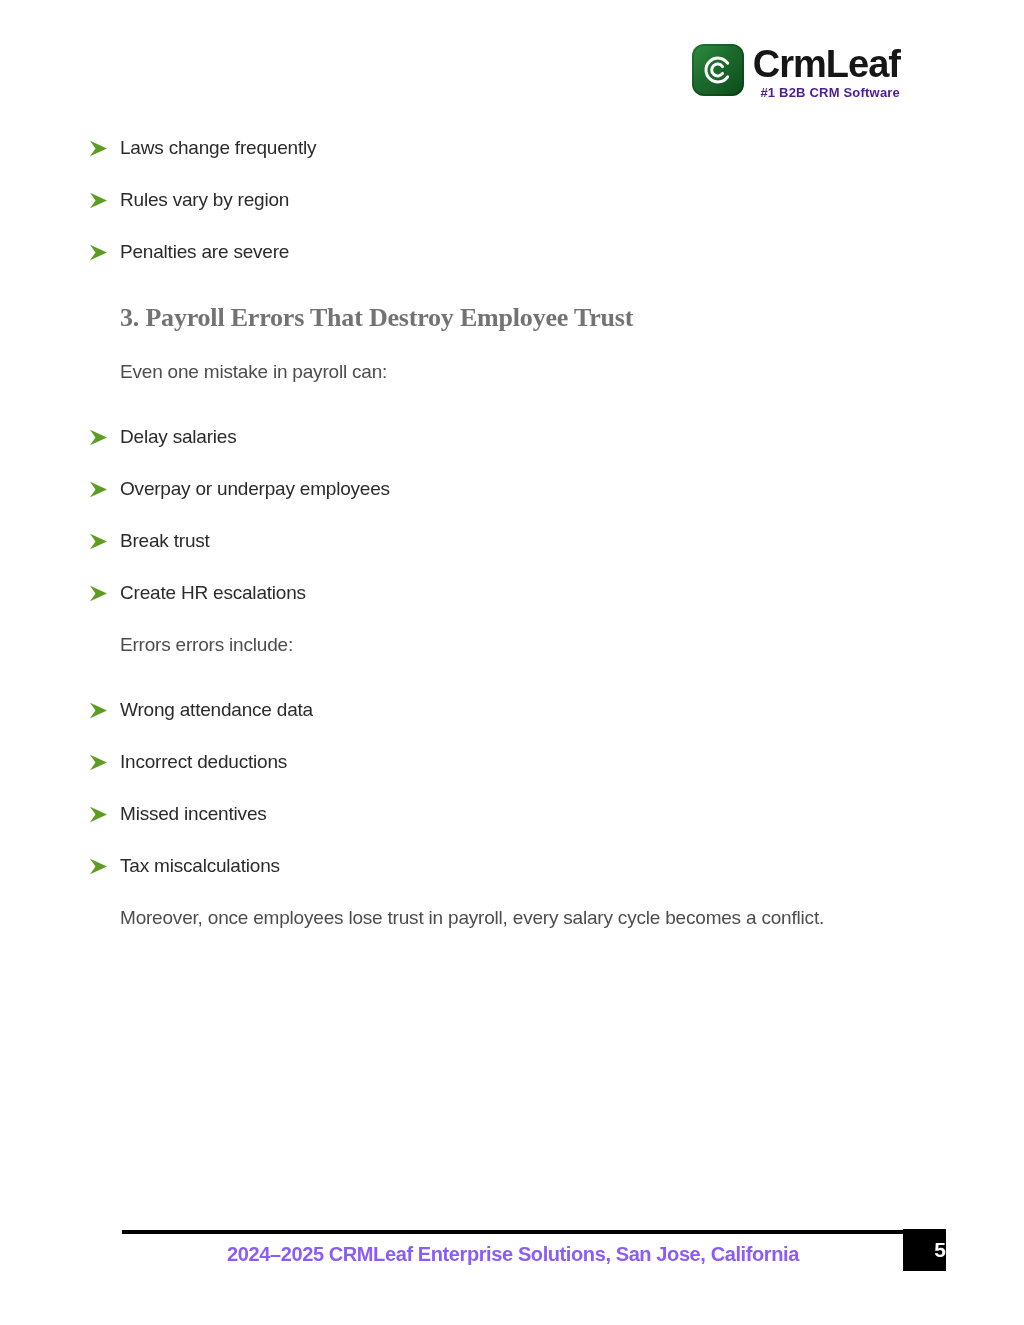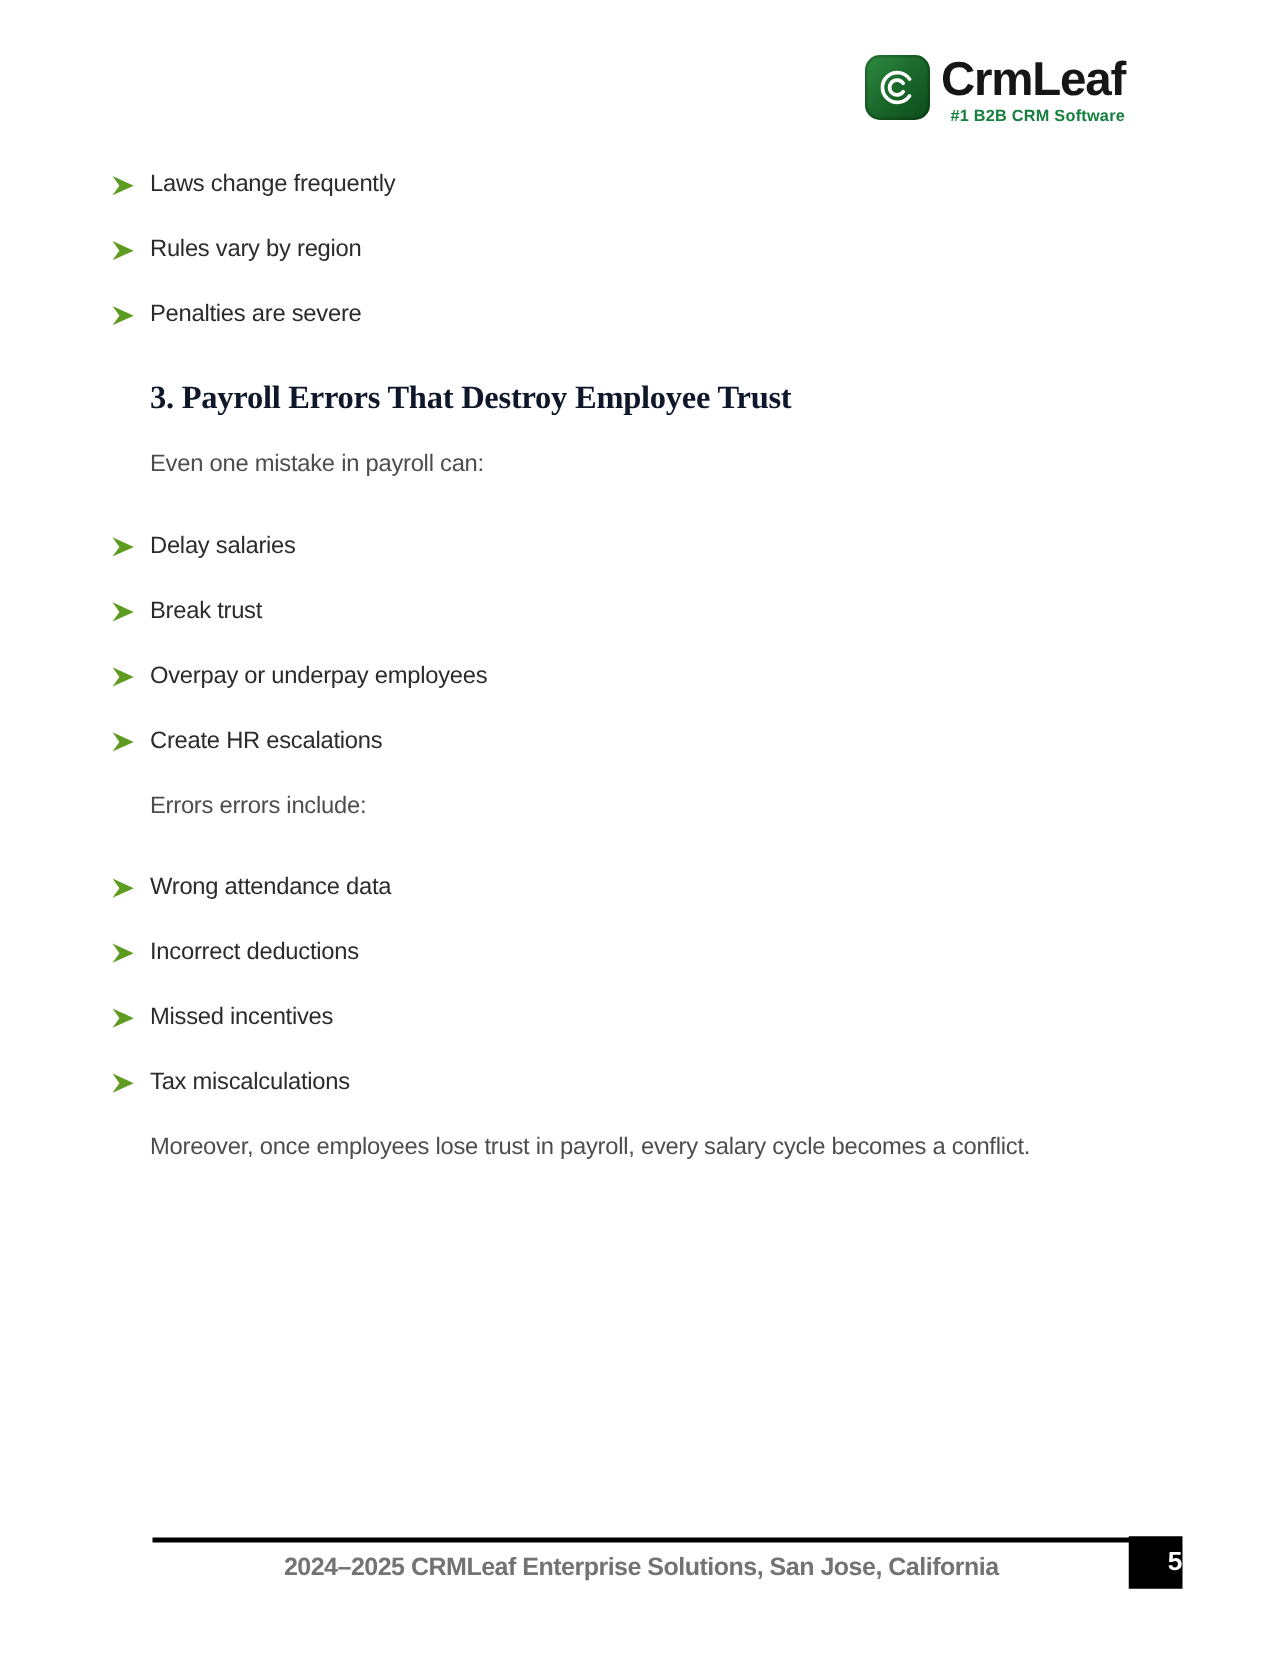--- a/index.html
+++ b/index.html
@@ -43,21 +43,21 @@
   .brand {
     font-size: 38px;
     font-weight: bold;
     letter-spacing: -1px;
     color: #161616;
     line-height: 40px;
   }
   .tagline {
     font-size: 13px;
     font-weight: bold;
-    color: #15803d;
+    color: #4c1d95;
     letter-spacing: 0.2px;
     margin-top: 1px;
   }
 
   
   .main {
     margin: 23px 90px 0 120px;
     font-size: 19px;
     letter-spacing: -0.2px;
   }
@@ -87,21 +87,21 @@
     width: 19px;
     height: 17px;
     margin-right: 12px;
     flex: 0 0 auto;
   }
   .section-heading {
     font-family: "Liberation Serif", serif;
     font-weight: bold;
     font-size: 26px;
     line-height: 28px;
-    color: #0f172a;
+    color: #737373;
     padding-top: 10px;
     margin-bottom: 30px;
     white-space: nowrap;
   }
 
   
   .footer-rule {
     position: absolute;
     left: 122px;
     top: 1230px;
@@ -111,21 +111,21 @@
   }
   .footer-text {
     position: absolute;
     left: 122px;
     top: 1243px;
     width: 782px;
     text-align: center;
     font-size: 20px;
     font-weight: bold;
     letter-spacing: -0.4px;
-    color: #737373;
+    color: #8b5cf6;
     white-space: nowrap;
   }
   .page-number-badge {
     position: absolute;
     left: 903px;
     top: 1229px;
     width: 60px;
     height: 42px;
     background: #000000;
     color: #ffffff;
@@ -190,27 +190,27 @@
       <li class="bullet-item">
         <svg class="bullet-glyph" viewBox="0 0 22 20">
             <path d="M1 1 L21 10 L1 19 L7.5 10 Z" fill="#5d9c21"></path>
           </svg>
         <span>Delay salaries</span>
       </li>
       <li class="bullet-item">
         <svg class="bullet-glyph" viewBox="0 0 22 20">
             <path d="M1 1 L21 10 L1 19 L7.5 10 Z" fill="#5d9c21"></path>
           </svg>
+        <span>Overpay or underpay employees</span>
+      </li>
+      <li class="bullet-item">
+        <svg class="bullet-glyph" viewBox="0 0 22 20">
+            <path d="M1 1 L21 10 L1 19 L7.5 10 Z" fill="#5d9c21"></path>
+          </svg>
         <span>Break trust</span>
-      </li>
-      <li class="bullet-item">
-        <svg class="bullet-glyph" viewBox="0 0 22 20">
-            <path d="M1 1 L21 10 L1 19 L7.5 10 Z" fill="#5d9c21"></path>
-          </svg>
-        <span>Overpay or underpay employees</span>
       </li>
       <li class="bullet-item">
         <svg class="bullet-glyph" viewBox="0 0 22 20">
             <path d="M1 1 L21 10 L1 19 L7.5 10 Z" fill="#5d9c21"></path>
           </svg>
         <span>Create HR escalations</span>
       </li>
     </ul>
 
     <p class="para">Errors errors include:</p>

